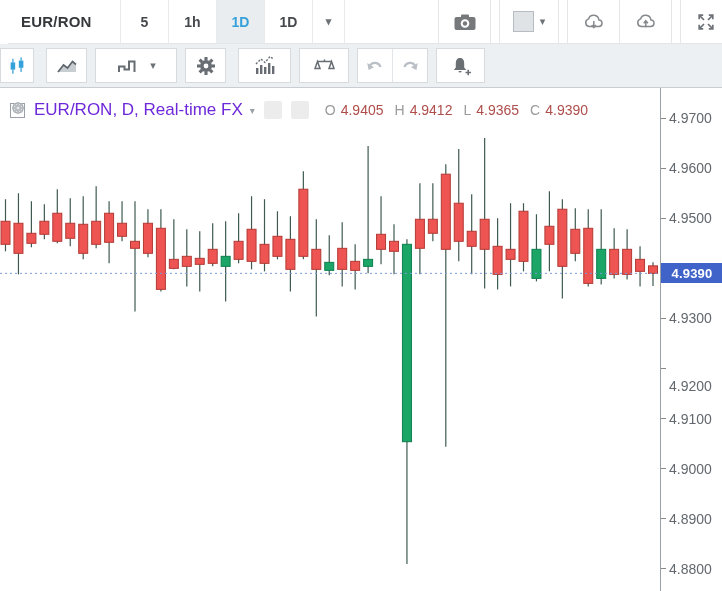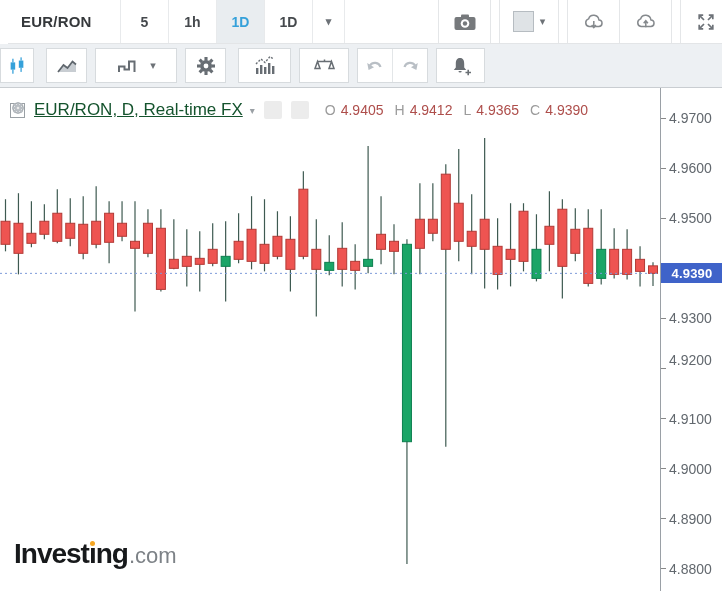--- a/index.html
+++ b/index.html
@@ -31,21 +31,21 @@
   .duo{display:flex;}
   .duo .half{width:35px;height:33px;display:flex;align-items:center;justify-content:center;cursor:pointer;}
   .duo .half + .half{border-left:1px solid #e3e6e8;}
 
   
   .chart{position:absolute;left:0;top:88px;width:660px;height:503px;background:#fff;}
   .chart svg{position:absolute;left:0;top:0;}
   .legend{position:absolute;left:10px;top:12px;display:flex;align-items:center;gap:6px;z-index:5;}
   .collapse{width:13px;height:13px;border:1px solid #9aa0a5;display:flex;align-items:center;justify-content:center;cursor:pointer;background:#fff;}
   .collapse i{display:block;width:7px;height:1px;background:#9aa0a5;}
-  .ltitle{font-size:17px;color:#14532d;margin-left:3px;text-decoration:underline;}
+  .ltitle{font-size:17px;color:#6d28d9;margin-left:3px;}
   .lcaret{color:#9aa0a5;font-size:10px;margin-left:1px;cursor:pointer;}
   .licon{width:18px;height:18px;background:#ececec;border-radius:2px;display:flex;align-items:center;justify-content:center;cursor:pointer;margin-left:3px;}
   .ohlc{display:flex;align-items:center;gap:5px;margin-left:10px;font-size:14px;}
   .ohlc .k{color:#9b9b9b;} .ohlc .v{color:#ae4e4b;margin-right:6px;}
 
   
   .axis{position:absolute;left:660px;top:88px;width:62px;height:503px;background:#fff;
     border-left:1px solid #9aa0a6;box-sizing:border-box;}
   .tick{position:absolute;left:8px;font-size:14px;color:#62686e;line-height:16px;}
   .tickdash{position:absolute;left:0;width:5px;height:1px;background:#888;}
@@ -437,40 +437,36 @@
         <span class="v">4.9405</span>
         <span class="k">H</span>
         <span class="v">4.9412</span>
         <span class="k">L</span>
         <span class="v">4.9365</span>
         <span class="k">C</span>
         <span class="v">4.9390</span>
       </span>
     </div>
 
-    <div class="logo">
-      <span class="main"><span>Invest</span><span class="ii">ı</span><span>ng</span></span>
-      <span class="suffix">.com</span>
-    </div>
   </div>
 
   <div class="axis">
     <div class="pricetag" style="top: 175.369px;">4.9390</div>
   <div class="tickdash" style="top: 29.5598px;"></div>
       <div class="tick" style="top: 22.0598px;">4.9700</div>
       <div class="tickdash" style="top: 79.6594px;"></div>
       <div class="tick" style="top: 72.1594px;">4.9600</div>
       <div class="tickdash" style="top: 129.759px;"></div>
       <div class="tick" style="top: 122.259px;">4.9500</div>
       <div class="tickdash" style="top: 179.859px;"></div>
       <div class="tick" style="top: 172.359px;">4.9400</div>
       <div class="tickdash" style="top: 229.958px;"></div>
       <div class="tick" style="top: 222.458px;">4.9300</div>
       <div class="tickdash" style="top: 280.058px;"></div>
-      <div class="tick" style="top: 264px;">4.9200</div>
+      <div class="tick" style="top: 290px;">4.9200</div>
       <div class="tickdash" style="top: 330.157px;"></div>
       <div class="tick" style="top: 322.657px; text-align: right;">4.9100</div>
       <div class="tickdash" style="top: 380.257px;"></div>
       <div class="tick" style="top: 372.757px;">4.9000</div>
       <div class="tickdash" style="top: 430.357px;"></div>
       <div class="tick" style="top: 422.857px;">4.8900</div>
       <div class="tickdash" style="top: 480.456px;"></div>
       <div class="tick" style="top: 472.956px;">4.8800</div>
     </div>
 

